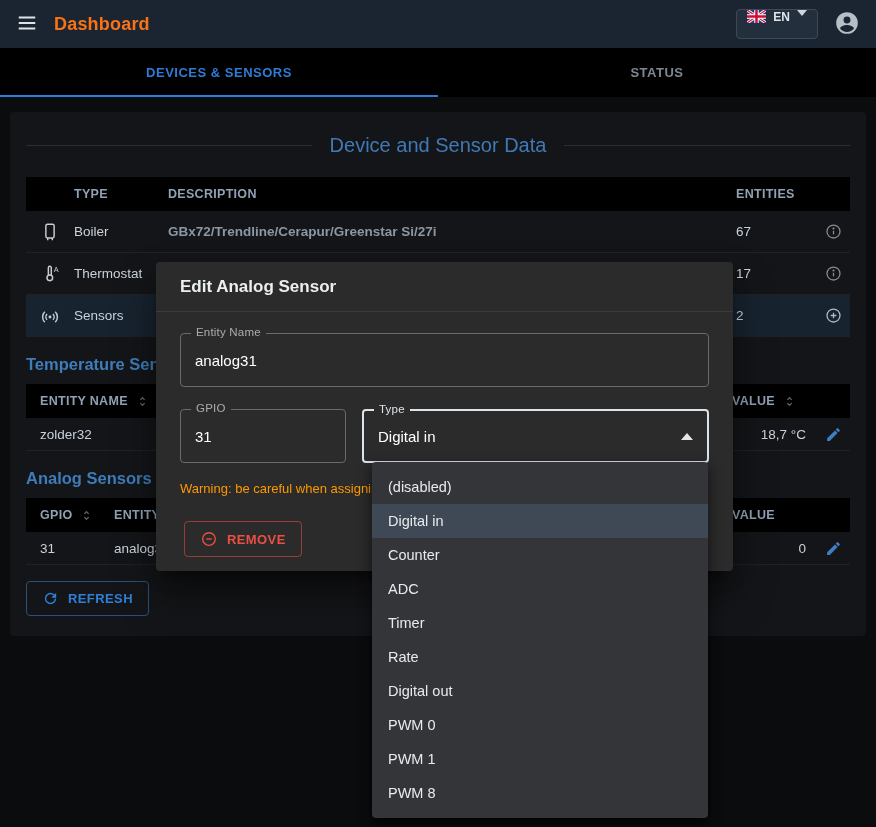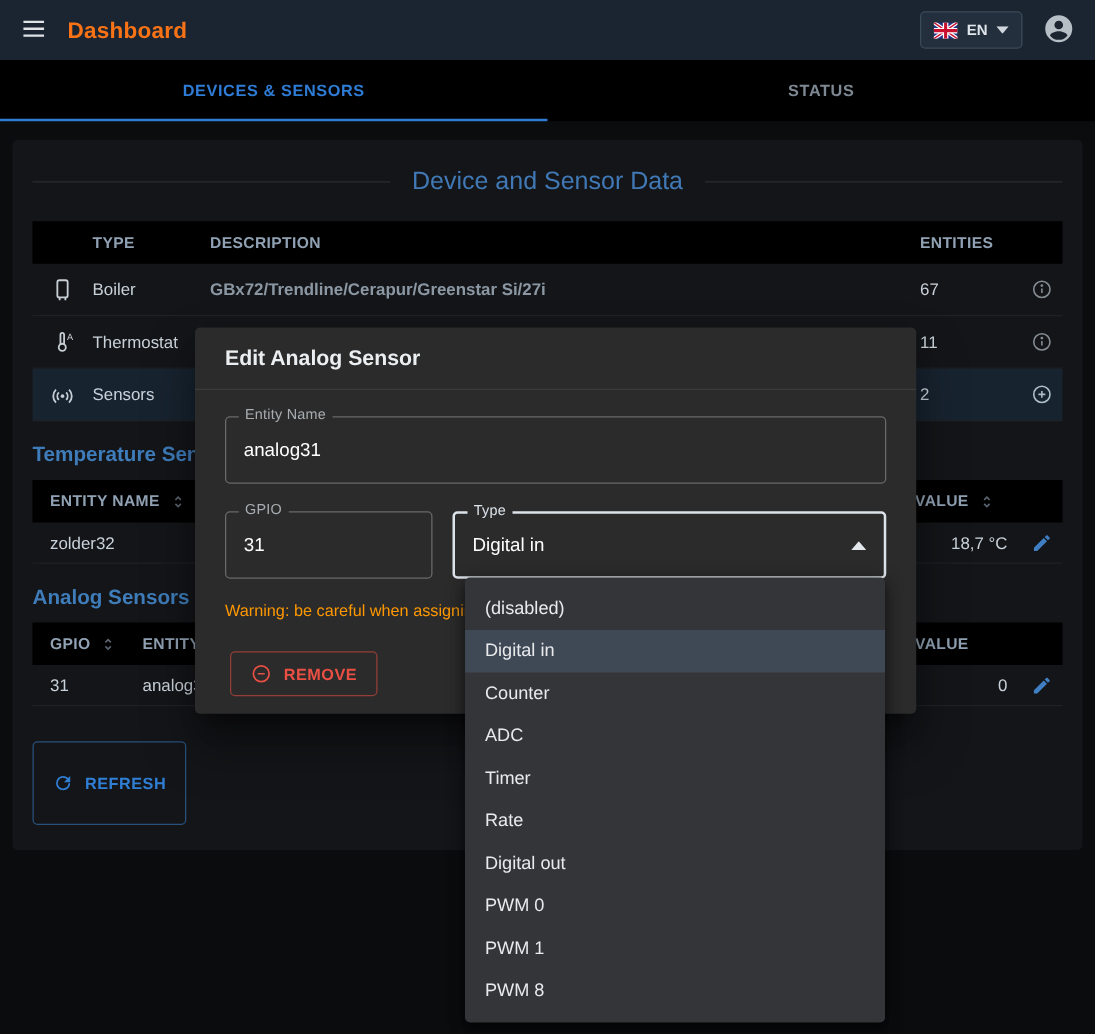--- a/index.html
+++ b/index.html
@@ -12,21 +12,21 @@
 
   
   .appbar {
     height:48px; background:#1b2531; display:flex; align-items:center;
     padding:0 12px; gap:12px; position:relative; z-index:2;
   }
   .icon-btn { background:none; border:none; padding:4px; display:flex; align-items:center; cursor:pointer; }
   .appbar-title { color:#f97316; font-size:18px; font-weight:bold; letter-spacing:.2px; }
   .appbar-spacer { flex:1; }
   .lang-btn {
-    display:flex; align-items:center; gap:7px; height:30px;
+    display:flex; align-items:flex-start; gap:7px; height:30px;
     background:#232f3c; border:1px solid #3b4a59; border-radius:4px;
     color:#dfe5ea; font-size:12px; font-weight:bold; padding:0 10px; cursor:pointer;
     font-family:"Liberation Sans", sans-serif;
   }
 
   
   .tabs { height:49px; background:#000; display:flex; }
   .tab {
     flex:1; display:flex; align-items:center; justify-content:center;
     font-size:13px; font-weight:bold; letter-spacing:.5px; color:#7d8892;
@@ -59,24 +59,24 @@
   .c-val-h { padding-left:34px; display:flex; align-items:center; gap:4px; }
   .c-val { text-align:right; padding-right:10px; color:#c9d2da; }
   .c-icon { display:flex; justify-content:center; align-items:center; }
   .c-desc { color:#8b97a3;font-weight:bold; }
   .c-sort { display:flex; align-items:center; gap:4px; }
   .sort-ic { display:inline-flex; margin-left:4px; }
 
   .sec-heading { color:#3e7cba; font-size:16.5px; font-weight:bold; margin:18px 0 10px; }
 
   .refresh-btn {
-    margin-top:28px; display:inline-flex; align-items:center; gap:9px;
+    margin-top:16px; display:inline-flex; align-items:center; gap:9px;
     background:none; border:1px solid #29517c; border-radius:4px;
     color:#2f7fd6; font-size:13px; font-weight:bold; letter-spacing:.4px;
-    padding:24px 15px; cursor:pointer; font-family:"Liberation Sans", sans-serif;justify-content:center;
+    padding:8px 15px; cursor:pointer; font-family:"Liberation Sans", sans-serif;justify-content:center;
   }
 
   
   .dialog {
     position:absolute; left:156px; top:262px; width:577px; z-index:10;
     background:#2b2b2b; border-radius:4px;
     box-shadow:0 11px 15px -7px rgba(0,0,0,.5), 0 24px 38px 3px rgba(0,0,0,.35);
   }
   .dialog-title { padding:15px 24px 14px; font-size:17px; font-weight:bold; color:#eceff1; border-bottom:1px solid #3b3b3b; }
   .dialog-body { padding:21px 24px 0; }
@@ -203,21 +203,21 @@
     <div class="trow grid-devices">
       <div class="c-icon">
         <svg width="22" height="22" viewBox="0 0 24 24" fill="none" stroke="#c6cdd4" stroke-width="1.6">
           <path d="M10.2 13.2V5.2a1.6 1.6 0 013.2 0v8"></path>
           <circle cx="11.8" cy="16.2" r="3.1"></circle>
           <text x="16" y="10" font-size="8" fill="#c6cdd4" stroke="none" font-family="Liberation Sans, sans-serif">A</text>
         </svg>
       </div>
       <div>Thermostat</div>
       <div class="c-desc"></div>
-      <div class="c-ent">11</div>
+      <div class="c-ent">17</div>
       <div class="c-icon">
         <svg width="19" height="19" viewBox="0 0 24 24" fill="none" stroke="#858d95" stroke-width="1.6">
           <circle cx="12" cy="12" r="8.2"></circle>
             <path d="M12 11v4.6"></path>
             <circle cx="12" cy="8.2" r="0.6" fill="#858d95"></circle>
         </svg>
       </div>
     </div>
 
     <div class="trow grid-devices selected">

